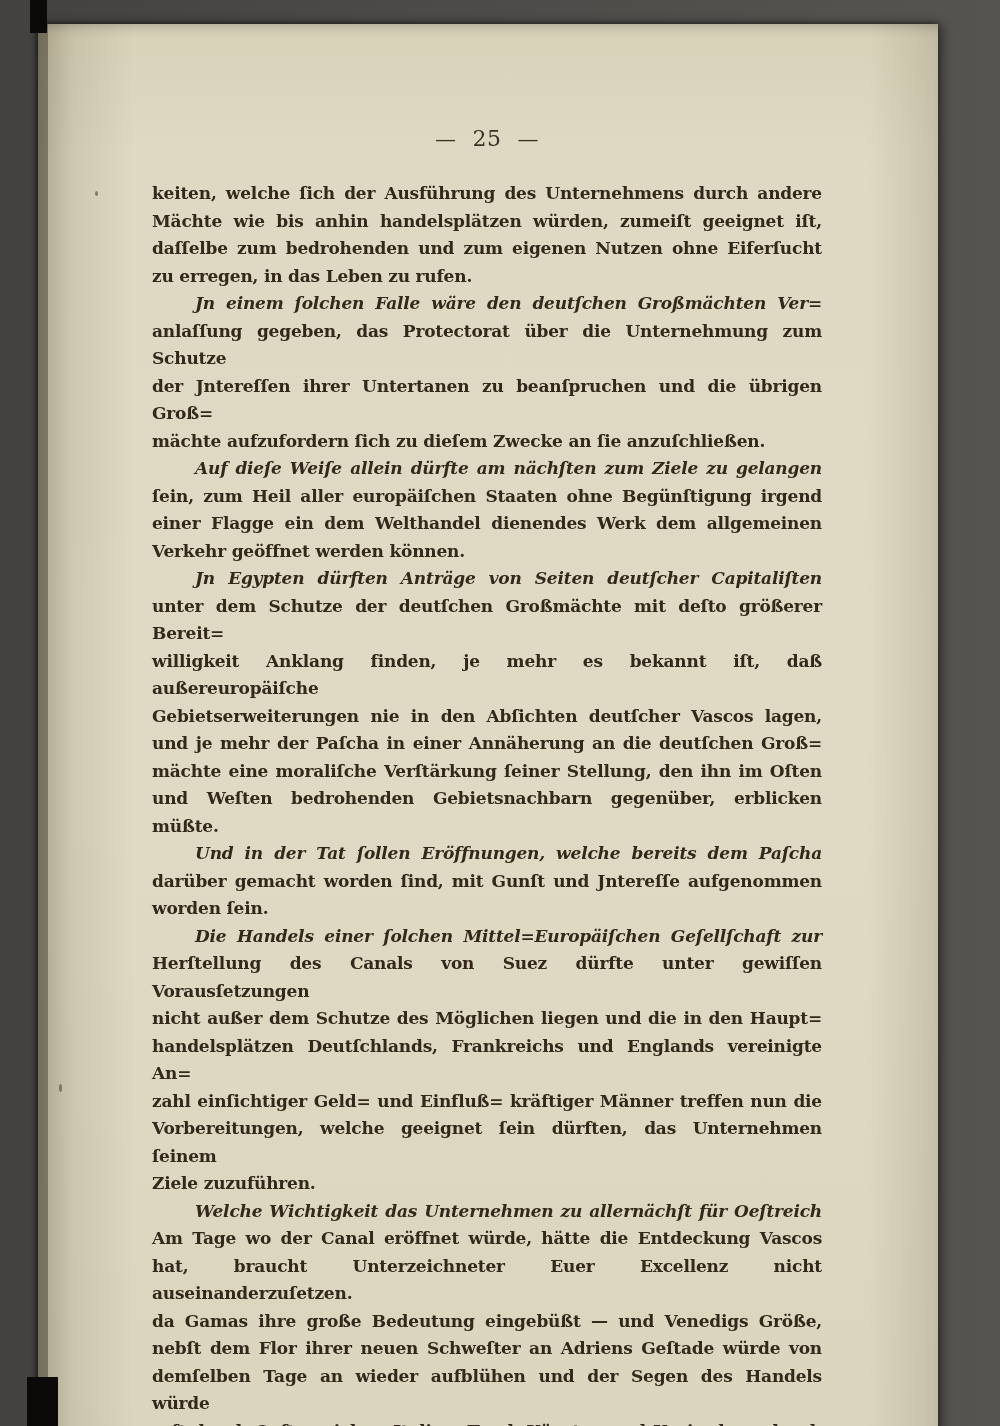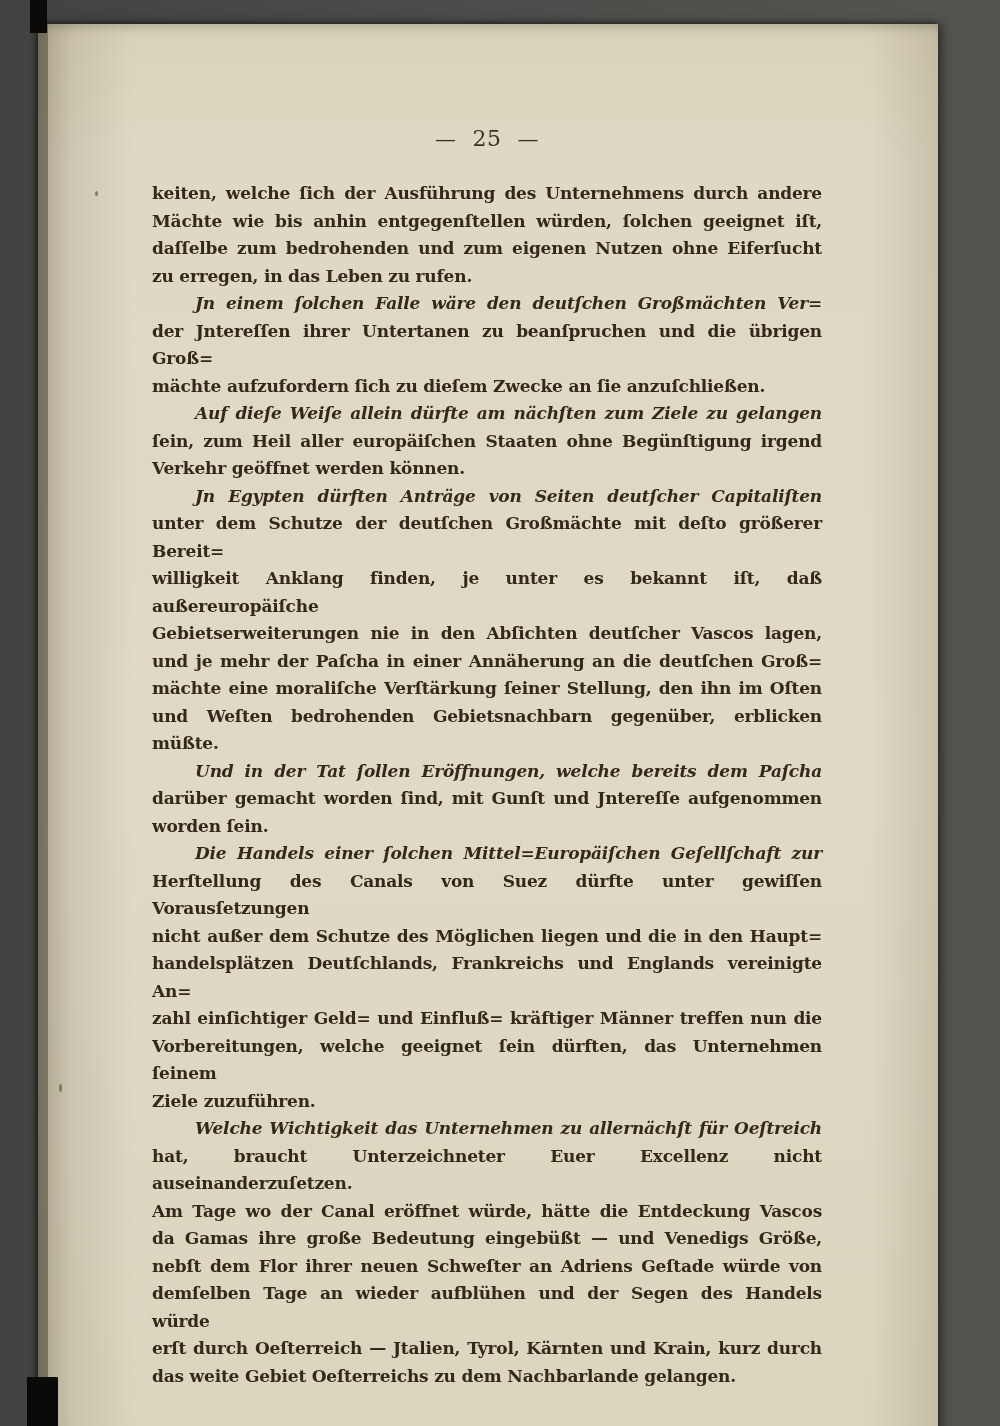--- a/index.html
+++ b/index.html
@@ -96,49 +96,51 @@
     <div class="gutter"></div>
     <div class="speck s1"></div>
     <div class="speck s2"></div>
 
     <div class="page-header">
       <span>—</span><span class="pnum">25</span><span>—</span>
     </div>
 
     <div class="text-body">
         <div class="line">keiten, welche ſich der Ausführung des Unternehmens durch andere</div>
-        <div class="line">Mächte wie bis anhin entgegenſtellen würden, ſolchen geeignet iſt,</div>
+        <div class="line">Mächte wie bis anhin handelsplätzen würden, zumeiſt geeignet iſt,</div>
         <div class="line">daſſelbe zum bedrohenden und zum eigenen Nutzen ohne Eiferſucht</div>
         <div class="line natural">zu erregen, in das Leben zu rufen.</div>
         <div class="line indent">Jn einem ſolchen Falle wäre den deutſchen Großmächten Ver=</div>
+        <div class="line">anlaſſung gegeben, das Protectorat über die Unternehmung zum Schutze</div>
         <div class="line">der Jntereſſen ihrer Untertanen zu beanſpruchen und die übrigen Groß=</div>
         <div class="line natural">mächte aufzufordern ſich zu dieſem Zwecke an ſie anzuſchließen.</div>
         <div class="line indent">Auf dieſe Weiſe allein dürfte am nächſten zum Ziele zu gelangen</div>
         <div class="line">ſein, zum Heil aller europäiſchen Staaten ohne Begünſtigung irgend</div>
+        <div class="line">einer Flagge ein dem Welthandel dienendes Werk dem allgemeinen</div>
         <div class="line natural">Verkehr geöffnet werden können.</div>
         <div class="line indent">Jn Egypten dürften Anträge von Seiten deutſcher Capitaliſten</div>
         <div class="line">unter dem Schutze der deutſchen Großmächte mit deſto größerer Bereit=</div>
-        <div class="line">willigkeit Anklang finden, je unter es bekannt iſt, daß außereuropäiſche</div>
+        <div class="line">willigkeit Anklang finden, je mehr es bekannt iſt, daß außereuropäiſche</div>
         <div class="line">Gebietserweiterungen nie in den Abſichten deutſcher Vascos lagen,</div>
         <div class="line">und je mehr der Paſcha in einer Annäherung an die deutſchen Groß=</div>
         <div class="line">mächte eine moraliſche Verſtärkung ſeiner Stellung, den ihn im Oſten</div>
         <div class="line natural">und Weſten bedrohenden Gebietsnachbarn gegenüber, erblicken müßte.</div>
         <div class="line indent">Und in der Tat ſollen Eröffnungen, welche bereits dem Paſcha</div>
         <div class="line">darüber gemacht worden ſind, mit Gunſt und Jntereſſe aufgenommen</div>
         <div class="line natural">worden ſein.</div>
         <div class="line indent">Die Handels einer ſolchen Mittel=Europäiſchen Geſellſchaft zur</div>
         <div class="line">Herſtellung des Canals von Suez dürfte unter gewiſſen Vorausſetzungen</div>
         <div class="line">nicht außer dem Schutze des Möglichen liegen und die in den Haupt=</div>
         <div class="line">handelsplätzen Deutſchlands, Frankreichs und Englands vereinigte An=</div>
         <div class="line">zahl einſichtiger Geld= und Einfluß= kräftiger Männer treffen nun die</div>
         <div class="line">Vorbereitungen, welche geeignet ſein dürften, das Unternehmen ſeinem</div>
         <div class="line natural">Ziele zuzuführen.</div>
         <div class="line indent">Welche Wichtigkeit das Unternehmen zu allernächſt für Oeſtreich</div>
+        <div class="line">Am Tage wo der Canal eröffnet würde, hätte die Entdeckung Vascos</div>
         <div class="line">hat, braucht Unterzeichneter Euer Excellenz nicht auseinanderzuſetzen.</div>
-        <div class="line">Am Tage wo der Canal eröffnet würde, hätte die Entdeckung Vascos</div>
         <div class="line">da Gamas ihre große Bedeutung eingebüßt — und Venedigs Größe,</div>
         <div class="line">nebſt dem Flor ihrer neuen Schweſter an Adriens Geſtade würde von</div>
         <div class="line">demſelben Tage an wieder aufblühen und der Segen des Handels würde</div>
         <div class="line">erſt durch Oeſterreich — Jtalien, Tyrol, Kärnten und Krain, kurz durch</div>
         <div class="line natural">das weite Gebiet Oeſterreichs zu dem Nachbarlande gelangen.</div>
       </div>
   </div>
 </div>
 
 </body></html>

